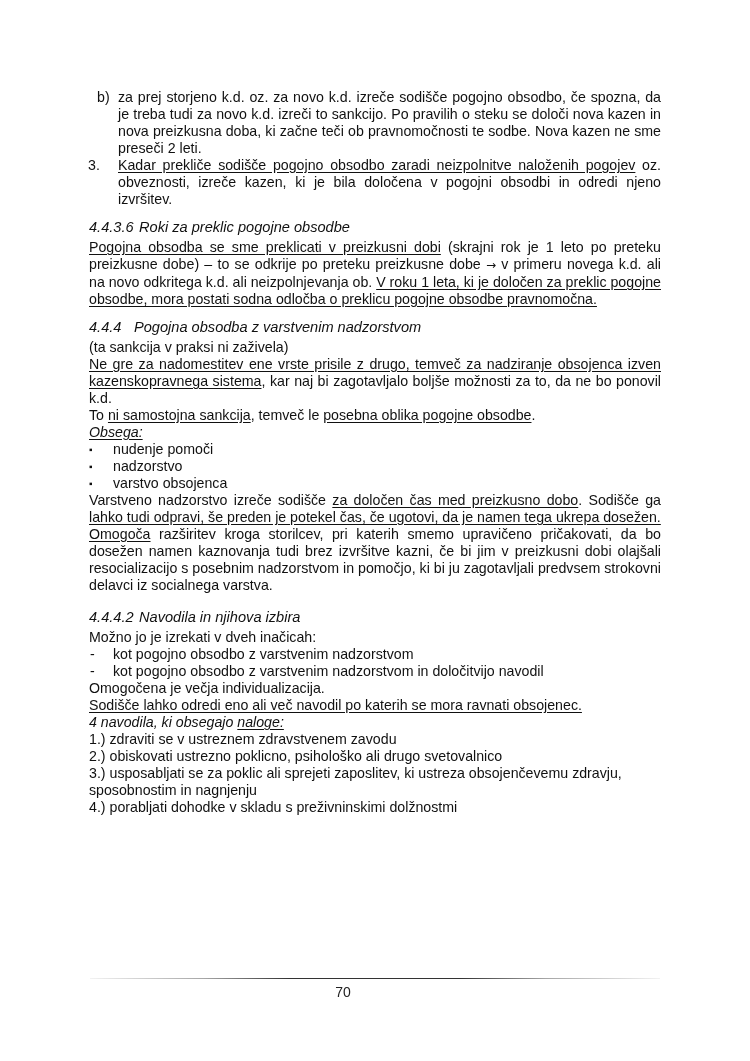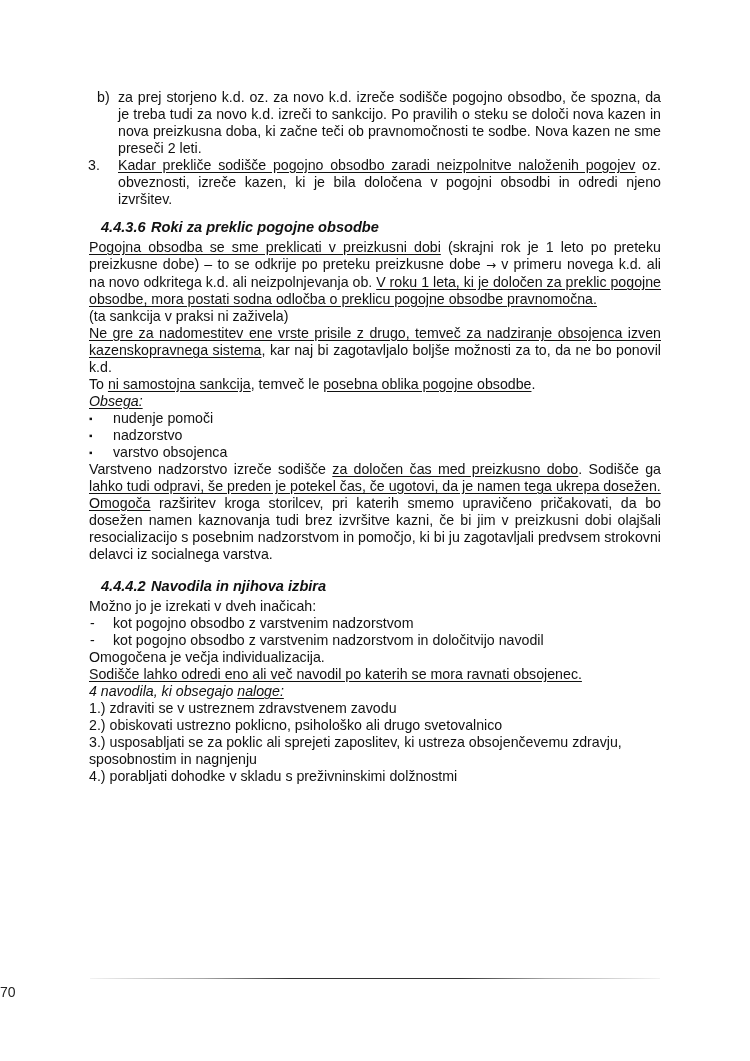--- a/index.html
+++ b/index.html
@@ -2,36 +2,36 @@
 <html><head>
 <meta charset="utf-8">
 <style>
   html, body { margin: 0; padding: 0; background: #ffffff; }
   body { width: 750px; height: 1061px; position: relative; overflow: hidden;
          font-family: "Liberation Sans", sans-serif; color: #111; }
   .page { position: absolute; left: 89px; top: 89px; width: 572px; font-size: 14.2px; line-height: 17px; }
   .j { text-align: justify; }
   .u { text-decoration: underline; text-underline-offset: 2px; }
   .i { font-style: italic; text-align: right; }
-  .h { font-weight: bold; font-style: italic; font-size: 14.6px; margin: 12px; }
+  .h { font-weight: normal; font-style: italic; font-size: 14.6px; margin: 0; }
   .h .num { display: inline-block; min-width: 50px; }
   .h4 .num { min-width: 45px; }
   p { margin: 0; }
   .sub { position: relative; padding-left: 29px; }
   .sub .lbl { position: absolute; left: 8px; top: 0; }
   .num-item { position: relative; padding-left: 29px; }
   .num-item .lbl { position: absolute; left: -1px; top: 0; }
   .bul { position: relative; padding-left: 24px; }
   .bul .mark { position: absolute; left: 0; top: 0; font-size: 10px; }
   .dash { position: relative; padding-left: 24px; }
   .dash .mark { position: absolute; left: 1px; top: 0; }
   .gap-h { margin-top: 11px; margin-bottom: 3px; }
   .footer-rule { position: absolute; left: 90px; top: 978px; width: 570px; height: 1px;
     background: linear-gradient(to right, rgba(0,0,0,0.05), rgba(0,0,0,0.35) 20%, #333 35%, #333 65%, rgba(0,0,0,0.35) 80%, rgba(0,0,0,0.05)); }
-  .page-num { position: absolute; left: 0; width: 686px; top: 984px; font-size: 14px; color: #222; }
+  .page-num { position: absolute; left: 0; width: 686px; top: 984px; text-align: center; font-size: 14px; color: #222; }
   .arrow { font-family: "DejaVu Sans", sans-serif; font-size: 12px; }
 </style>
 </head>
 <body>
 
 <div class="page">
 
   <div class="sub j">
     <span class="lbl">b)</span>
     <span>za prej storjeno k.d. oz. za novo k.d. izreče sodišče pogojno obsodbo, če spozna, da je treba tudi za novo k.d. izreči to sankcijo. Po pravilih o steku se določi nova kazen in nova preizkusna doba, ki začne teči ob pravnomočnosti te sodbe. Nova kazen ne sme preseči 2 leti.</span>
@@ -42,20 +42,23 @@
     <span class="u">Kadar prekliče sodišče pogojno obsodbo zaradi neizpolnitve naloženih pogojev</span><span> oz. obveznosti, izreče kazen, ki je bila določena v pogojni obsodbi in odredi njeno izvršitev.</span>
   </div>
 
   <h3 class="h gap-h">
     <span class="num">4.4.3.6</span><span>Roki za preklic pogojne obsodbe</span>
   </h3>
   <p class="j">
     <span class="u">Pogojna obsodba se sme preklicati v preizkusni dobi</span><span> (skrajni rok je 1 leto po preteku preizkusne dobe) – to se odkrije po preteku preizkusne dobe </span><span class="arrow">→</span><span> v primeru novega k.d. ali na novo odkritega k.d. ali neizpolnjevanja ob. </span><span class="u">V roku 1 leta, ki je določen za preklic pogojne obsodbe, mora postati sodna odločba o preklicu pogojne obsodbe pravnomočna.</span>
   </p>
 
+  <h3 class="h gap-h h4">
+    <span class="num">4.4.4</span><span>Pogojna obsodba z varstvenim nadzorstvom</span>
+  </h3>
   <p>(ta sankcija v praksi ni zaživela)</p>
 
   <p class="j">
     <span class="u">Ne gre za nadomestitev ene vrste prisile z drugo, temveč za nadziranje obsojenca izven kazenskopravnega sistema</span><span>, kar naj bi zagotavljalo boljše možnosti za to, da ne bo ponovil k.d.</span>
   </p>
   <p>
     <span>To </span><span class="u">ni samostojna sankcija</span><span>, temveč le </span><span class="u">posebna oblika pogojne obsodbe</span><span>.</span>
   </p>
   <p><span class="i u">Obsega:</span></p>
   <div class="bul">

